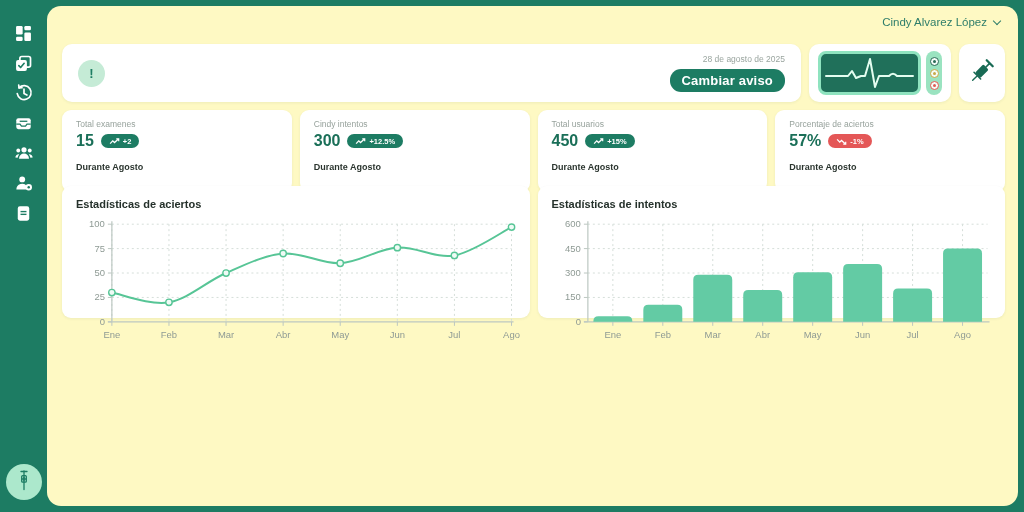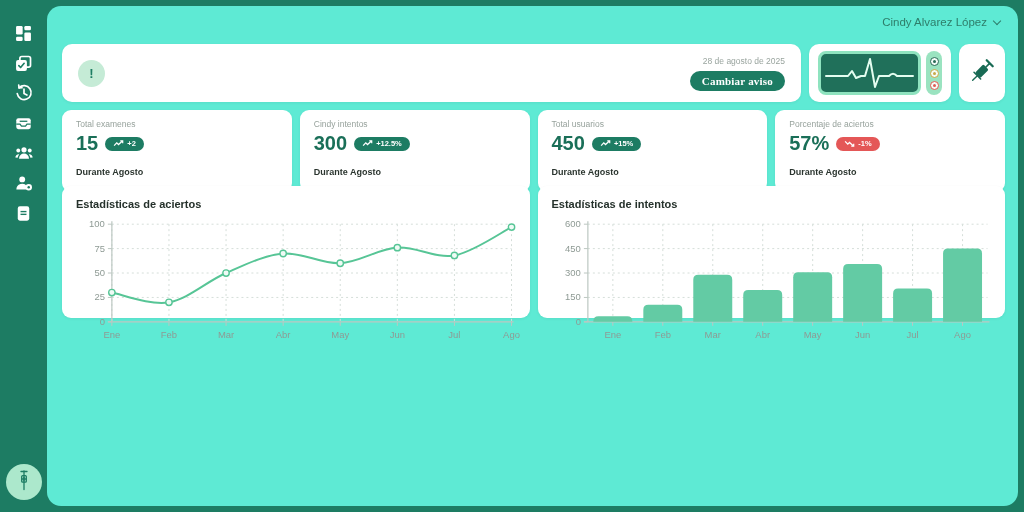--- a/index.html
+++ b/index.html
@@ -10,40 +10,40 @@
   .sidebar { position:absolute; left:0; top:0; width:47px; height:512px;
              display:flex; flex-direction:column; align-items:center; padding-top:20px; }
   .nav-item { width:30px; height:30px; display:flex; align-items:center; justify-content:center;
               cursor:pointer; border-radius:6px; }
   .sidebar-avatar { position:absolute; bottom:12px; left:50%; transform:translateX(-50%);
               width:36px; height:36px; border-radius:50%; background:#ace8cc;
               display:flex; align-items:center; justify-content:center; cursor:pointer; }
 
   
   .content { position:absolute; left:47px; top:6px; right:6px; bottom:6px;
-             background:#5eead4; border-radius:14px; }
+             background:#fef9c3; border-radius:14px; }
 
   .userbar { position:absolute; top:10px; right:18px; display:flex; align-items:center;
              color:#2e7d6a; font-size:11.5px; cursor:pointer; }
   .chevron { width:6px; height:6px; border-right:1.6px solid #2e7d6a; border-bottom:1.6px solid #2e7d6a;
              transform:rotate(45deg); margin-left:7px; margin-top:-2px; }
 
   
   .banner-row { position:absolute; left:15px; right:13px; top:38px; height:58px; display:flex; gap:8px; }
   .card { background:#fff; border-radius:10px; box-shadow:0 1px 3px rgba(23,70,56,.07); }
   .banner-card { flex:1; display:flex; align-items:center; padding:0 16px; gap:13px; }
   .alert-circle { width:27px; height:27px; border-radius:50%; background:#c5ebd6; flex:none;
                   display:flex; align-items:center; justify-content:center;
                   color:#1d7c63; font-weight:bold; font-size:13px; }
   .banner-title { font-size:11px; font-weight:bold; color:#23493d; margin-bottom:4px; }
   .banner-sub { font-size:9.5px; color:#8b9792; }
   .banner-right { margin-left:auto; text-align:right; flex:none; }
   .banner-date { font-size:8.5px; color:#9aa59f; margin-bottom:5px; }
   .btn-dark { background:#1d7c63; color:#fff; border:none; border-radius:11px;
-              font-family:Liberation Serif, serif; font-size:11px; font-weight:bold; letter-spacing:.2px;
+              font-family:Liberation Sans, sans-serif; font-size:13px; font-weight:bold; letter-spacing:.2px;
               padding:4px 12px; cursor:pointer; }
 
   .ekg-card { width:142px; flex:none; display:flex; align-items:center; justify-content:center;
               gap:5px; padding:6px; }
   .ekg-screen { width:103px; height:44px; background:#20705a; border:3px solid #8fe3bf; border-radius:8px; }
   .led-pill { width:16px; height:44px; background:#9ae3c0; border-radius:8px;
               display:flex; flex-direction:column; align-items:center; justify-content:center; gap:3px; }
   .led { width:9px; height:9px; border-radius:50%; background:#f4fcf8; border:1.5px solid;
          display:flex; align-items:center; justify-content:center; }
   .led i { display:block; width:3px; height:3px; border-radius:50%; }
@@ -51,21 +51,21 @@
   .led.y { border-color:#c9a94a; } .led.y i { background:#c9a94a; }
   .led.r { border-color:#e05b52; } .led.r i { background:#e05b52; }
 
   .syringe-card { width:46px; flex:none; display:flex; align-items:center; justify-content:center; cursor:pointer; }
 
   
   .stats-row { position:absolute; left:15px; right:13px; top:104px; height:82px; display:flex; gap:8px; }
   .stat-card { flex:1; border-radius:9px; padding:9px 14px 8px; }
   .stat-label { font-size:8.5px; color:#97a29c; margin-bottom:3px; }
   .stat-line { display:flex; align-items:center; gap:7px; }
-  .stat-value { font-size:20px; font-weight:bold; color:#1a6f58; }
+  .stat-value { font-size:16px; font-weight:bold; color:#1a6f58; }
   .badge { display:inline-flex; align-items:center; gap:3px; border-radius:9px;
            padding:2.5px 8px; color:#fff; font-size:7.5px; font-weight:bold; }
   .badge.up { background:#1d7c63; }
   .badge.down { background:#e45757; }
   .stat-period { font-size:9px; font-weight:bold; color:#2b352f; margin-top:12px; }
 
   
   .charts-row { position:absolute; left:15px; right:13px; top:180px; height:132px; display:flex; gap:8px; }
   .chart-card { flex:1; border-radius:9px; padding:11px 10px 6px 12px; }
   .chart-title { font-size:11px; font-weight:bold; color:#25312b; margin:1px 0 4px 2px; }

